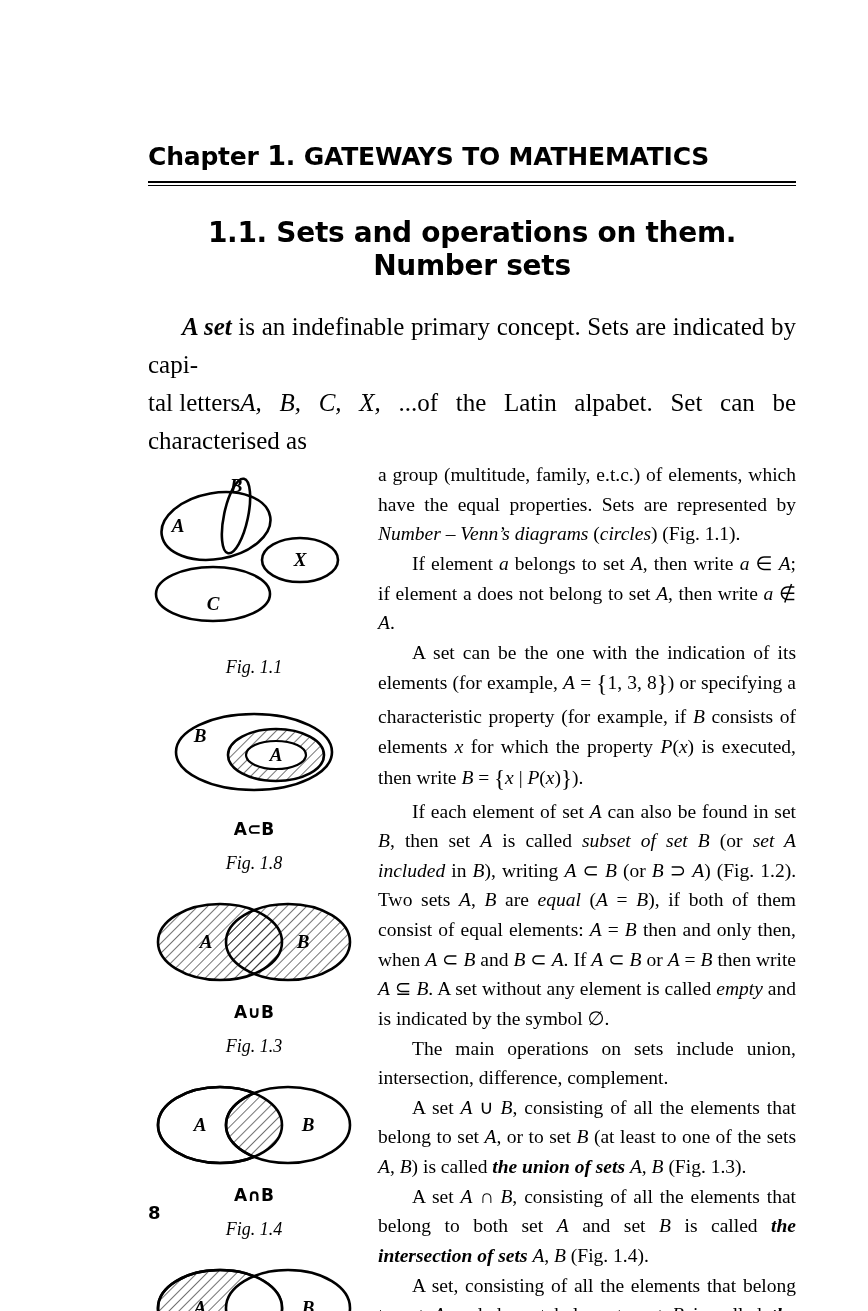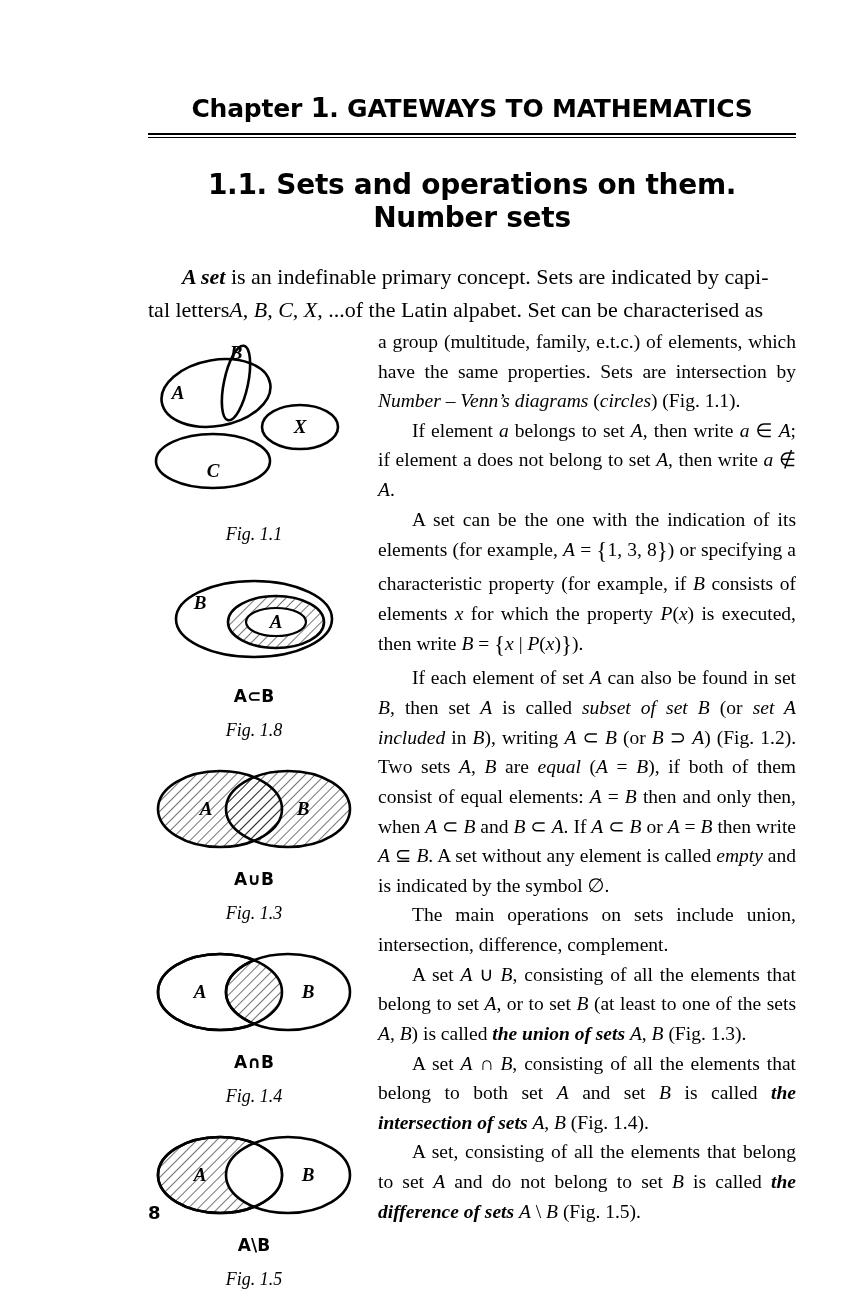--- a/index.html
+++ b/index.html
@@ -23,26 +23,27 @@
   }
   .content {
     position: absolute;
     left: 148px;
     top: 92px;
     width: 648px;
   }
 
   
   .chapter-head {
-    text-align: center;
+    text-align: left;
     font-family: "DejaVu Sans", sans-serif;
     font-weight: bold;
     font-size: 25px;
     letter-spacing: -0.2px;
     padding-bottom: 8px;
+    margin-top: 48px;
   }
   .chapter-head .chapword {
     font-size: 25px;
   }
   .chapter-head .chapnum {
     font-size: 27px;
   }
   .rule-double {
     border-top: 2.2px solid #000;
     border-bottom: 1.2px solid #000;
@@ -55,21 +56,21 @@
     text-align: center;
     font-family: "DejaVu Sans", sans-serif;
     font-weight: bold;
     font-size: 28px;
     letter-spacing: -0.3px;
     margin-bottom: 26px;
   }
 
   
   .body-text {
-    font-size: 22px;
+    font-size: 25px;
     line-height: 1.52;
     text-align: justify;
     hyphens: manual;
   }
   .body-text p {
     margin: 0;
     text-indent: 34px;
   }
   i, em { font-style: italic; }
   b, strong { font-weight: bold; }
@@ -226,21 +227,21 @@
             <text x="52" y="52" font-family="Liberation Serif, serif" font-size="19" font-style="italic" font-weight="bold" text-anchor="middle">A</text>
             <text x="160" y="52" font-family="Liberation Serif, serif" font-size="19" font-style="italic" font-weight="bold" text-anchor="middle">B</text>
           </svg>
           <div class="figlabel">A\B</div>
           <div class="figcaption">Fig. 1.5</div>
         </div>
       </div>
 
       <div class="flow">
         <p class="noind">
-          <span>a group (multitude, family, e.t.c.) of elements, which have the same properties. Sets are intersection by </span><i>Number – Venn’s diagrams</i><span> (<i>circles</i>) (Fig. 1.1).</span>
+          <span>a group (multitude, family, e.t.c.) of elements, which have the equal properties. Sets are represented by </span><i>Number – Venn’s diagrams</i><span> (<i>circles</i>) (Fig. 1.1).</span>
         </p>
         <p>
           If element <i class="math">a</i> belongs to set <i class="math">A</i>, then write <i class="math">a</i> ∈ <i class="math">A</i>; if element a does not belong to set <i class="math">A</i>, then write <i class="math">a</i> ∉ <i class="math">A</i>.
         </p>
         <p>
           A set can be the one with the indication of its elements (for example, <i class="math">A</i> = <span class="brace">{</span><span class="up">1, 3, 8</span><span class="brace">}</span>) or specifying a characteristic property (for example, if <i class="math">B</i> consists of elements <i class="math">x</i> for which the property <i class="math">P</i>(<i class="math">x</i>) is executed, then write <i class="math">B</i> = <span class="brace">{</span><i class="math">x</i> | <i class="math">P</i>(<i class="math">x</i>)<span class="brace">}</span>).
         </p>
         <p>
           If each element of set <i class="math">A</i> can also be found in set <i class="math">B</i>, then set <i class="math">A</i> is called <i>subset of set B</i> (or <i>set A included</i> in <i class="math">B</i>), writing <i class="math">A</i> ⊂ <i class="math">B</i> (or <i class="math">B</i> ⊃ <i class="math">A</i>) (Fig. 1.2). Two sets <i class="math">A</i>, <i class="math">B</i> are <i>equal</i> (<i class="math">A</i> = <i class="math">B</i>), if both of them consist of equal elements: <i class="math">A</i> = <i class="math">B</i> then and only then, when <i class="math">A</i> ⊂ <i class="math">B</i> and <i class="math">B</i> ⊂ <i class="math">A</i>. If <i class="math">A</i> ⊂ <i class="math">B</i> or <i class="math">A</i> = <i class="math">B</i> then write <i class="math">A</i> ⊆ <i class="math">B</i>. A set without any element is called <i>empty</i> and is indicated by the symbol ∅.
         </p>

